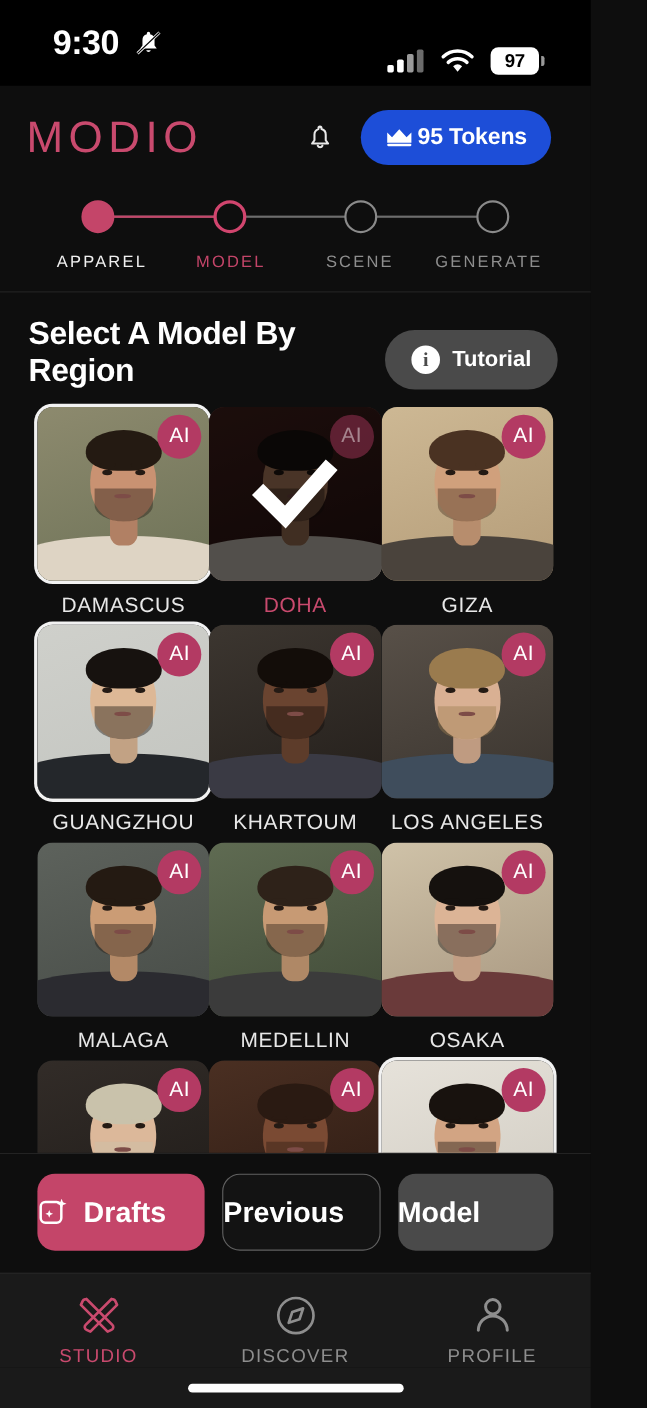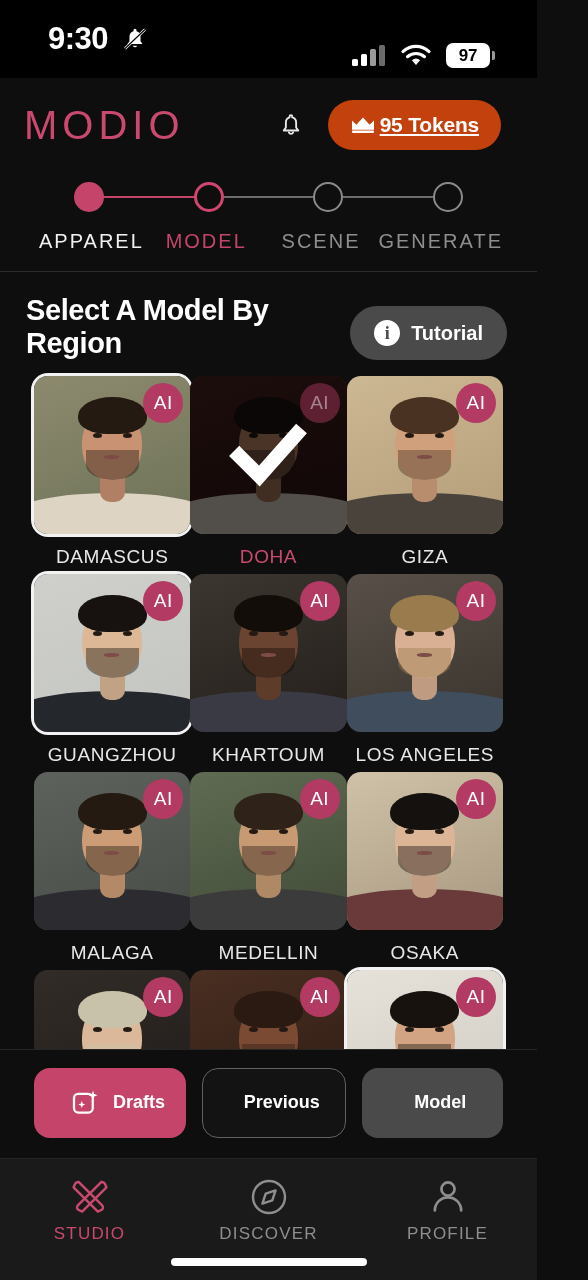--- a/index.html
+++ b/index.html
@@ -24,38 +24,38 @@
   .batt-num { font-size:17px; font-weight:700; color:#000; letter-spacing:-.3px; }
   .batt-cap { width:3px; height:9px; background:#fff; border-radius:0 2px 2px 0; margin-left:2px; opacity:.6; }
 
   
   .header { flex:0 0 auto; background:#0e0e0e; padding:22px 36px 0 24px;
             display:flex; align-items:center; justify-content:space-between; }
   .logo { font-size:40px; font-weight:300; letter-spacing:5px; color:#C94A6E; line-height:1; }
   .header-right { display:flex; align-items:center; gap:22px; }
   .bell { width:30px; height:34px; display:block; }
   .tokens { display:flex; align-items:center; gap:4px;
-            background:#c2410c; border-radius:30px; padding:13px 22px;text-decoration:underline; }
+            background:#1d4ed8; border-radius:30px; padding:13px 22px; }
   .tokens-label { font-size:21px; font-weight:700; color:#fff; letter-spacing:-.2px; }
 
   
   .stepper { flex:0 0 auto; background:#0e0e0e; padding:26px 0 18px 0;
              border-bottom:1px solid #2b2b2b; }
   .step-track { position:relative; height:42px; margin:0 74px; display:flex;
                 align-items:center; justify-content:space-between; }
   .step-line { position:absolute; left:12px; right:12px; top:50%; height:2px;
                background:#6d6d6d; transform:translateY(-50%); z-index:0; }
   .step-line-fill { position:absolute; left:12px; width:33.3%; top:50%; height:2px;
                     background:#C44569; transform:translateY(-50%); z-index:1; }
   .step-dot { position:relative; z-index:2; width:30px; height:30px; border-radius:50%;
               background:#0e0e0e; border:2.5px solid #8a8a8a; }
   .step-dot.done { background:#C44569; border-color:#C44569; }
   .step-dot.active { border-color:#D1456E; border-width:3px; background:#0e0e0e; }
   .step-labels { display:flex; justify-content:space-between; margin:12px 34px 0 34px; }
-  .step-label { flex:1; text-align:center; font-size:20px; letter-spacing:2px;
+  .step-label { flex:1; text-align:center; font-size:15px; letter-spacing:2px;
                 color:#8e8e8e; font-weight:400; }
   .step-label.done { color:#f0f0f0; font-weight:500; }
   .step-label.active { color:#C44569; }
 
   
   .content { flex:1 1 auto; position:relative; overflow:hidden; background:#0e0e0e; }
   .title-row { display:flex; align-items:flex-end; justify-content:space-between;
                padding:22px 30px 16px 26px; }
   .page-title { font-size:29px; font-weight:700; color:#fff; letter-spacing:-.4px; }
   .tutorial-btn { display:flex; align-items:center; gap:11px; background:#4a4a4a;
@@ -94,21 +94,21 @@
   .eye { position:absolute; width:9px; height:5px; border-radius:50%; background:#241a14; }
   .brow { position:absolute; width:14px; height:3.5px; border-radius:3px; }
   .mouth { position:absolute; width:15px; height:4px; border-radius:40%; background:#7d4c47; }
   .beard { position:absolute; border-radius:0 0 50% 50%; }
 
   
   .actionbar { flex:0 0 auto; display:flex; align-items:center; gap:16px;
                padding:18px 34px 20px 34px; background:#0e0e0e;
                border-top:1px solid #262626; }
   .btn { height:70px; border-radius:16px; display:flex; align-items:center;
-         justify-content:center; gap:12px; font-size:18px; font-weight:700; color:#fff;padding-left:16px; }
+         gap:12px; font-size:26px; font-weight:700; color:#fff; }
   .btn-drafts { flex:0 0 152px; background:#C44569; }
   .btn-prev { flex:1; background:#131313; border:1.5px solid #616161; }
   .btn-next { flex:1; background:#4a4a4a; }
 
   
   .tabbar { flex:0 0 auto; background:#1a1a1a; display:flex; padding:18px 0 0 0;
             border-top:1px solid #262626; }
   .tab { flex:1; display:flex; flex-direction:column; align-items:center; gap:7px; }
   .tab-label { font-size:17px; letter-spacing:1.2px; color:#8e8e8e; }
   .tab.active .tab-label { color:#C94A6E; }

